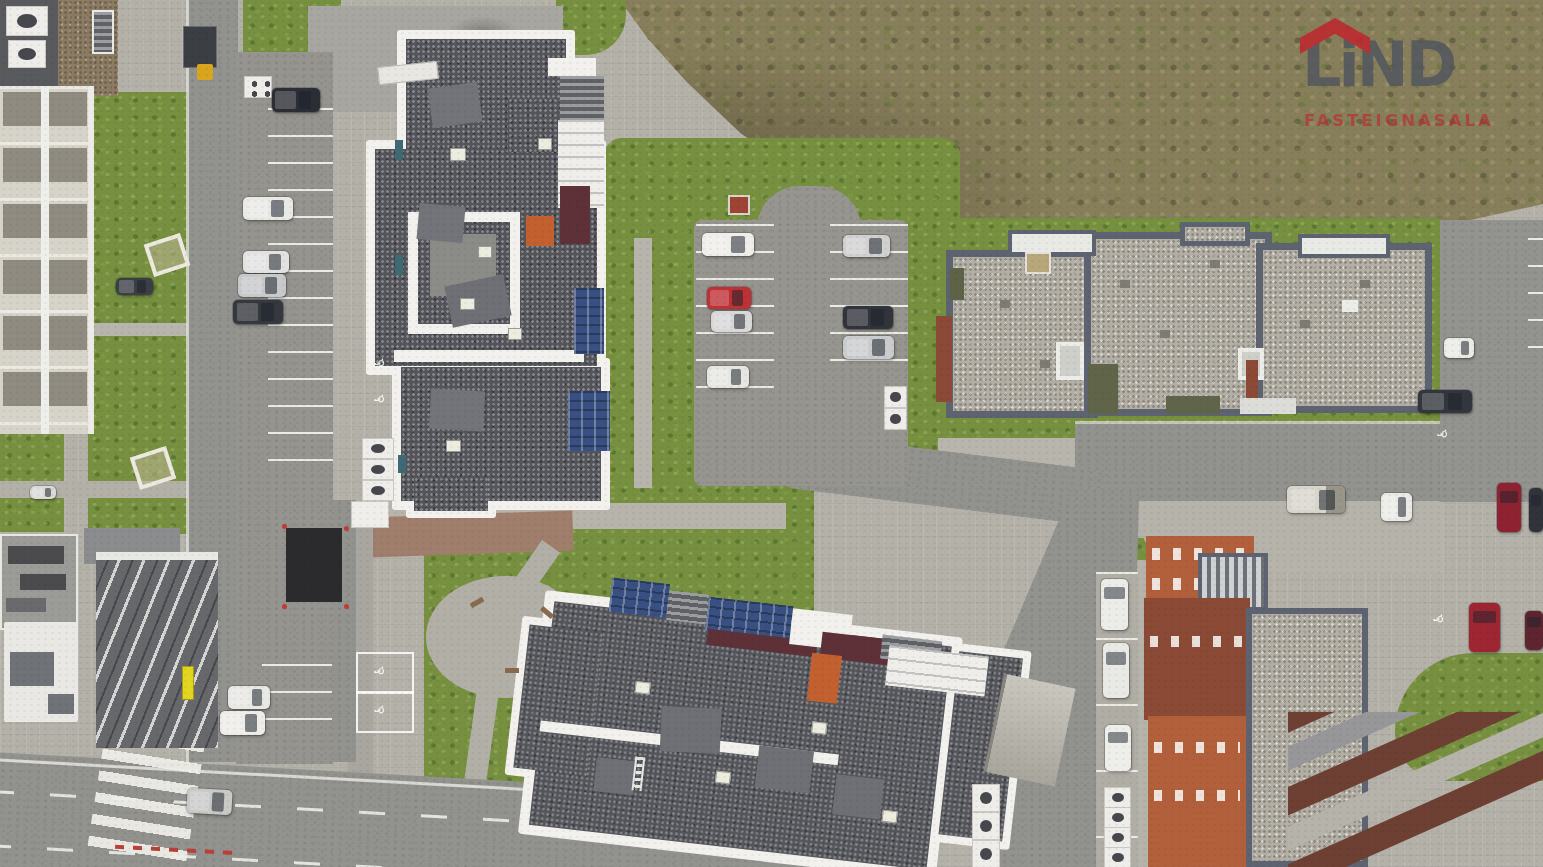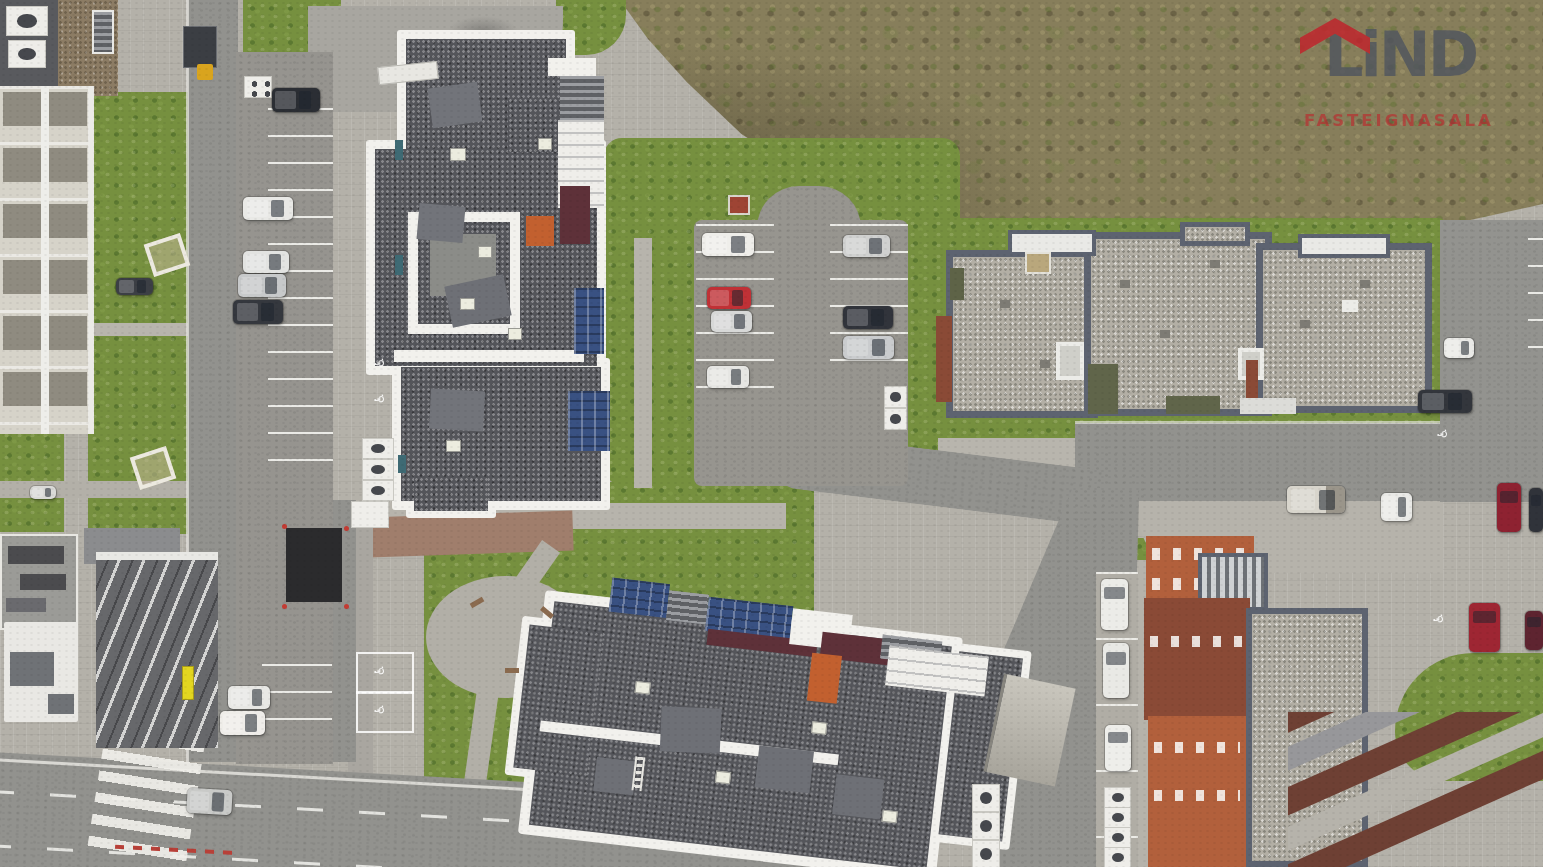--- a/index.html
+++ b/index.html
@@ -324,18 +324,18 @@
   <div class="el car car-v" style="left:1469px;top:603px;width:31px;height:49px;background:#9e2633;"></div>
   <div class="el car car-v" style="left:1525px;top:611px;width:18px;height:39px;background:#5e2430;"></div>
   <div class="el car car-v" style="left:1101px;top:579px;width:27px;height:51px;background:#ecece8;"></div>
   <div class="el car car-v" style="left:1103px;top:643px;width:26px;height:55px;background:#e9e9e5;"></div>
   <div class="el car car-v" style="left:1105px;top:725px;width:26px;height:46px;background:#eeeeea;"></div>
   <div class="el car car-h" style="left:187px;top:789px;width:45px;height:25px;background:#c9cac8;transform:rotate(3deg);"></div>
 
   <div class="el grain" style="left:0;top:0;width:1543px;height:867px;"></div>
 
   <div class="el" id="wm" style="left:1296px;top:14px;width:225px;height:122px;">
-    <div class="el word" style="left:6px;top:10px;margin-left:22px;">LiND</div>
+    <div class="el word" style="left:6px;top:20px;">LiND</div>
     <div class="el roof" style="left:4px;top:4px;width:70px;height:36px;"></div>
     <div class="el tag" style="left:8px;top:97px;">FASTEIGNASALA</div>
   </div>
 
 </div>
 
 </body></html>

